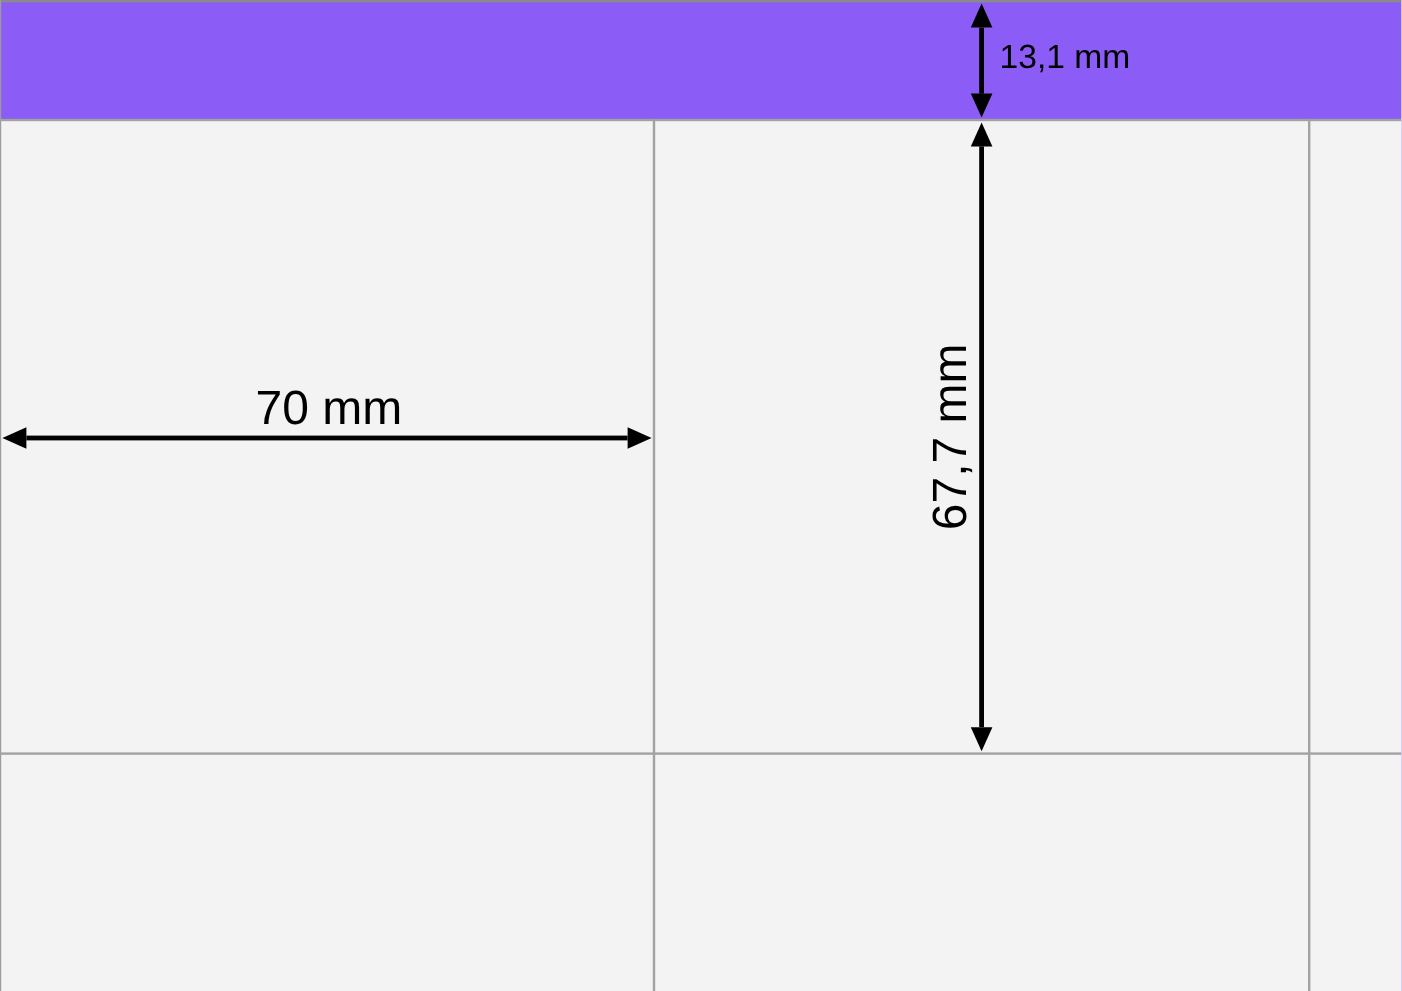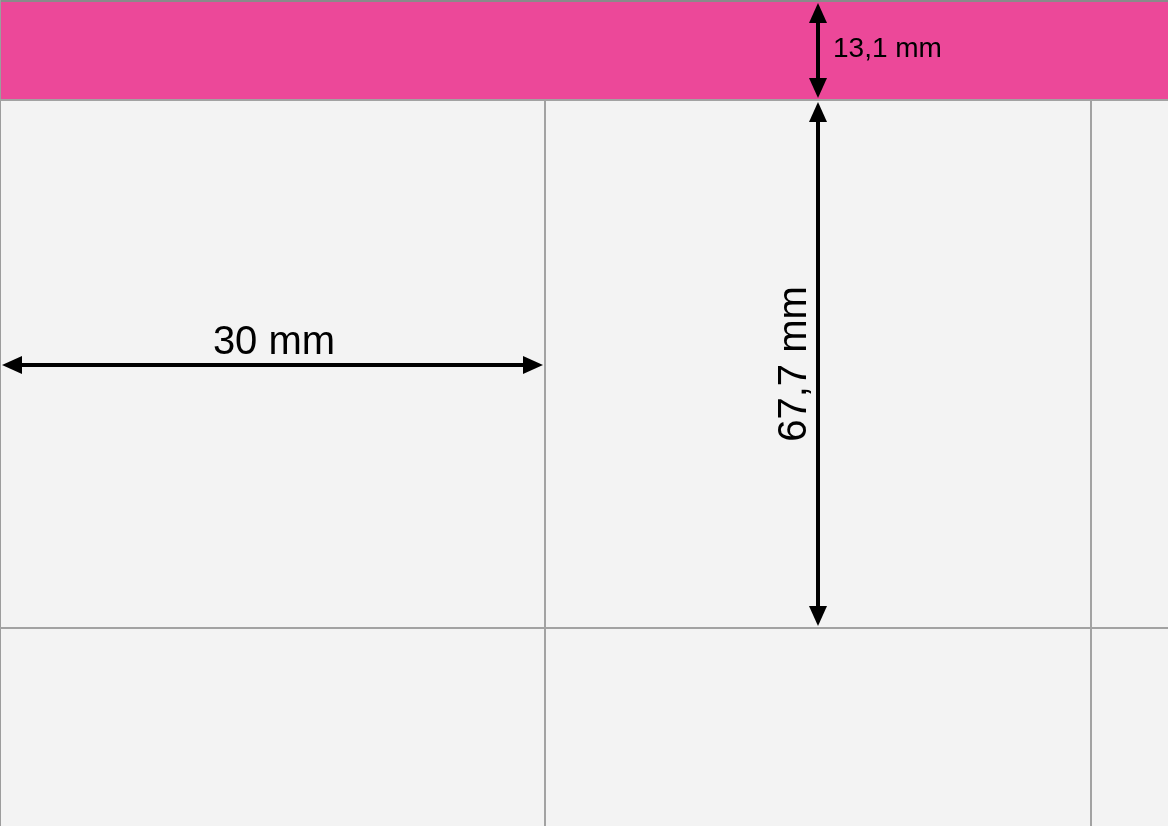--- a/index.html
+++ b/index.html
@@ -5,21 +5,21 @@
   html, body {
     margin: 0;
     padding: 0;
     background: #ffffff;
     font-family: "Liberation Sans", sans-serif;
   }
   .canvas {
     position: relative;
     width: 1168px;
     height: 826px;
-    background: #ec4899;
+    background: #8b5cf6;
     overflow: hidden;
   }
   
   .label-field {
     position: absolute;
     left: 0; right: 0;
     top: 100px; bottom: 0;
     background: #f3f3f3;
   }
   
@@ -161,17 +161,17 @@
   </div>
 
   <div class="arrow-h arrow-label-width">
     <div class="head-left"></div>
     <div class="shaft"></div>
     <div class="head-right"></div>
   </div>
 
   <div class="dim-label dim-top-margin">13,1 mm</div>
 
-  <div class="dim-label dim-width">30 mm</div>
+  <div class="dim-label dim-width">70 mm</div>
 
   <div class="dim-label dim-height">67,7 mm</div>
 
 </div>
 
 </body></html>

